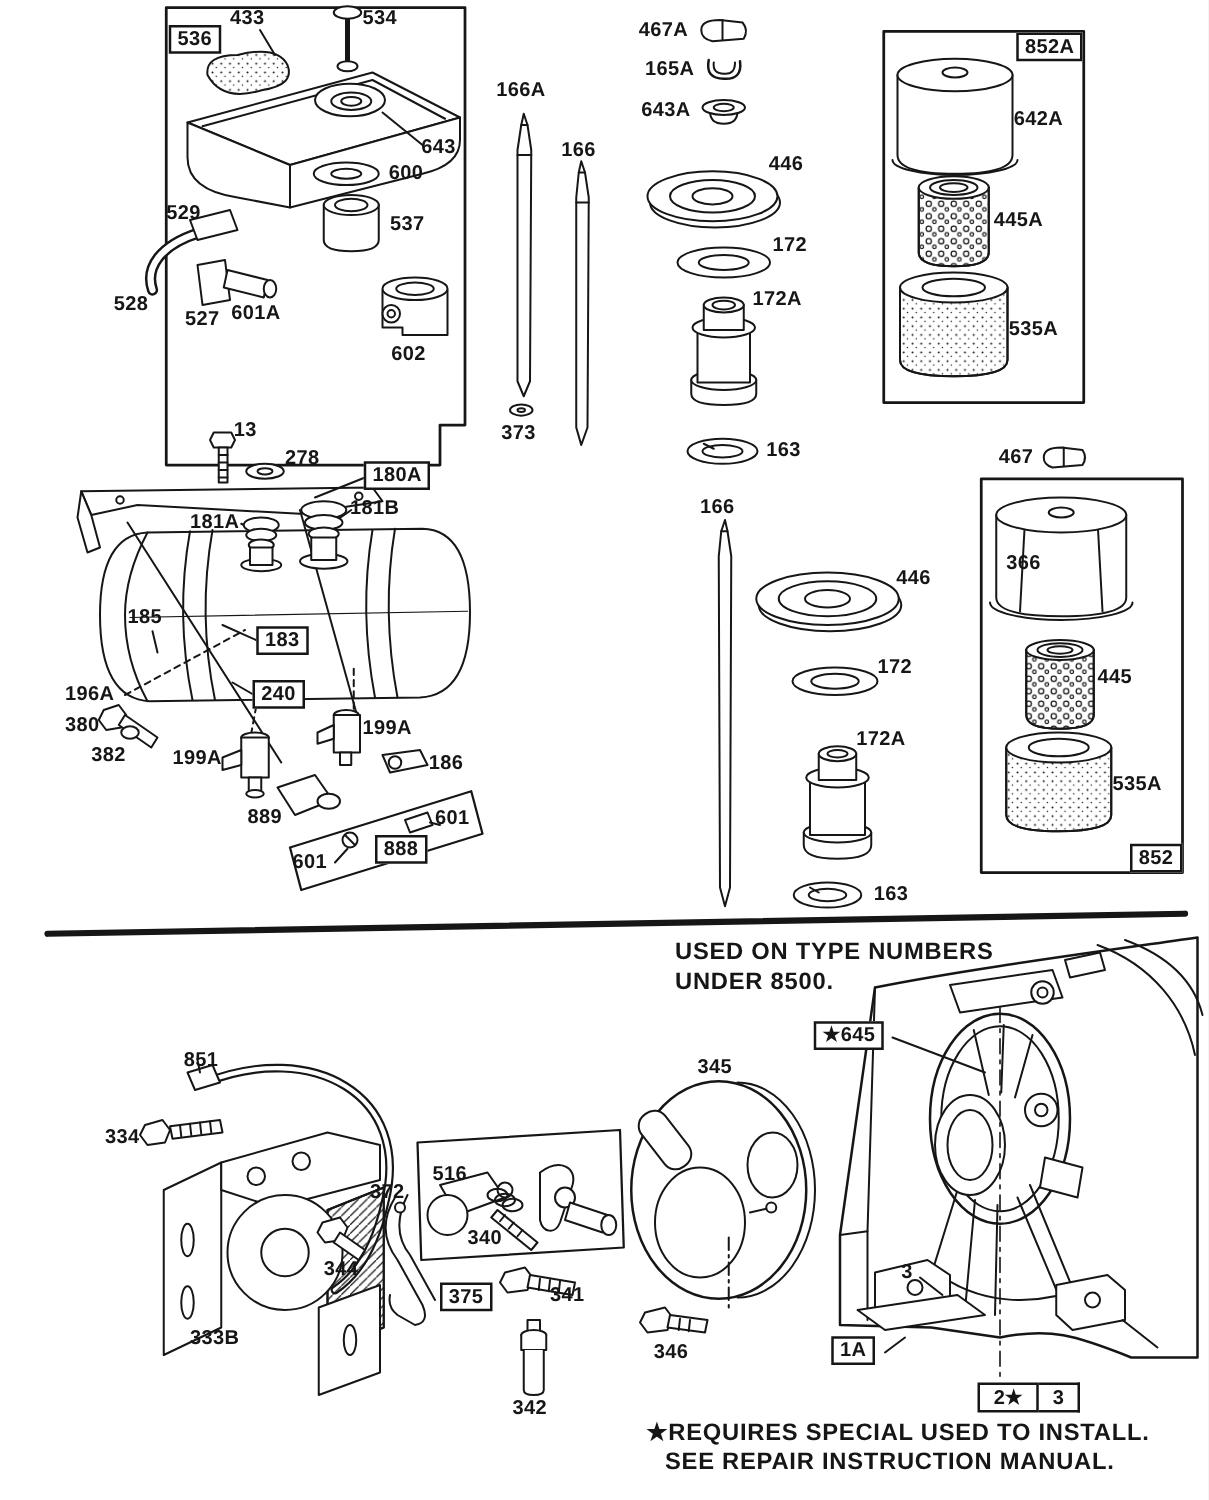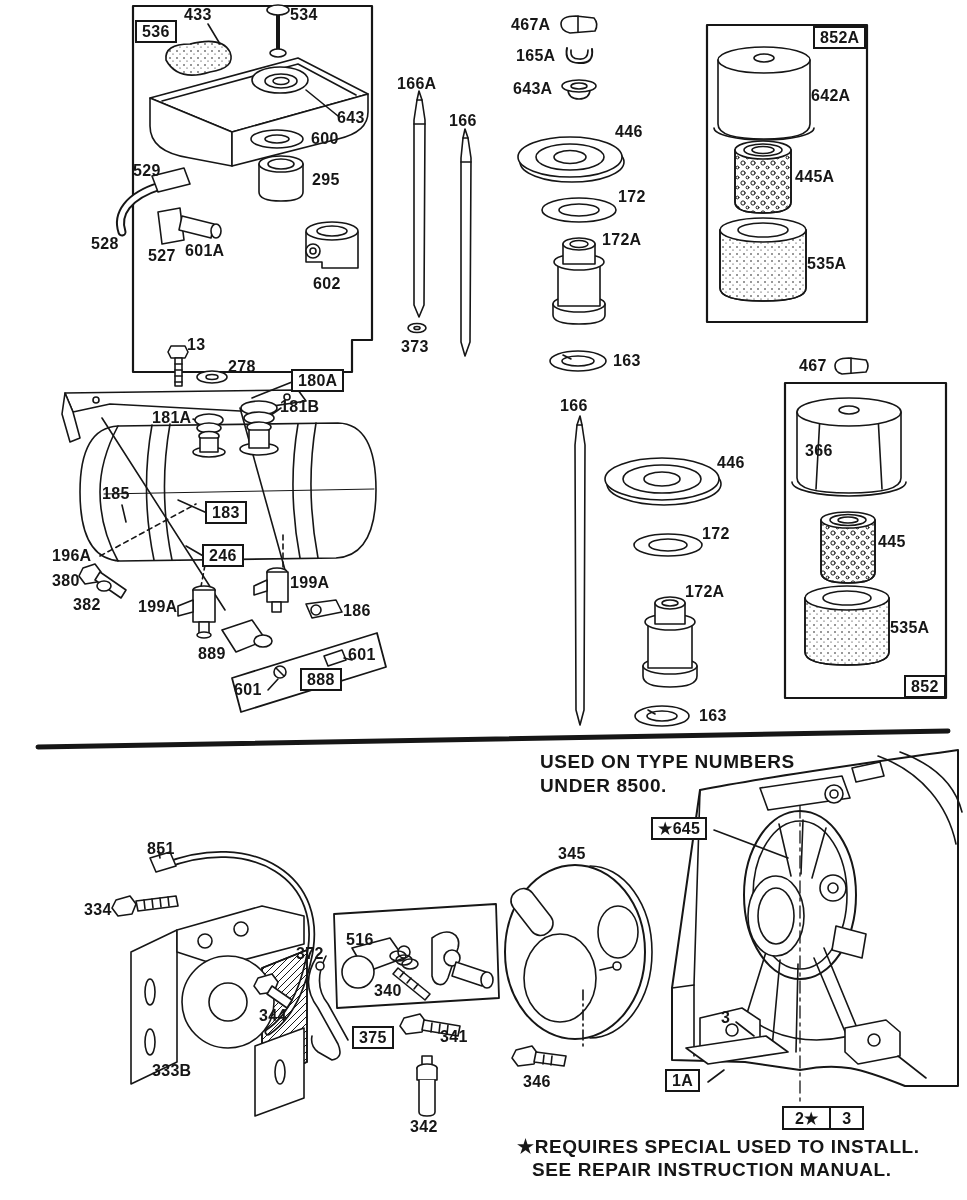--- a/index.html
+++ b/index.html
@@ -370,28 +370,28 @@
 </g>
 </svg>
 
 <div>
 
   <div class="lbl boxed" style="left:135px;top:20px">536</div>
   <div class="lbl" style="left:184px;top:6px">433</div>
   <div class="lbl" style="left:290px;top:6px">534</div>
   <div class="lbl" style="left:337px;top:109px">643</div>
   <div class="lbl" style="left:311px;top:130px">600</div>
-  <div class="lbl" style="left:312px;top:171px">295</div>
+  <div class="lbl" style="left:312px;top:171px">537</div>
   <div class="lbl" style="left:133px;top:162px">529</div>
   <div class="lbl" style="left:91px;top:235px">528</div>
   <div class="lbl" style="left:148px;top:247px">527</div>
   <div class="lbl" style="left:185px;top:242px">601A</div>
   <div class="lbl" style="left:313px;top:275px">602</div>
 
-  <div class="lbl" style="left:397px;top:75px">166A</div>
+  <div class="lbl" style="left:397px;top:64px">166A</div>
   <div class="lbl" style="left:401px;top:338px">373</div>
   <div class="lbl" style="left:449px;top:112px">166</div>
 
   <div class="lbl" style="left:511px;top:16px">467A</div>
   <div class="lbl" style="left:516px;top:47px">165A</div>
   <div class="lbl" style="left:513px;top:80px">643A</div>
 
   <div class="lbl" style="left:615px;top:123px">446</div>
   <div class="lbl" style="left:618px;top:188px">172</div>
   <div class="lbl" style="left:602px;top:231px">172A</div>
@@ -402,21 +402,21 @@
   <div class="lbl" style="left:795px;top:168px">445A</div>
   <div class="lbl" style="left:807px;top:255px">535A</div>
 
   <div class="lbl" style="left:187px;top:336px">13</div>
   <div class="lbl" style="left:228px;top:358px">278</div>
   <div class="lbl boxed" style="left:291px;top:369px">180A</div>
   <div class="lbl" style="left:152px;top:409px">181A</div>
   <div class="lbl" style="left:280px;top:398px">181B</div>
   <div class="lbl" style="left:102px;top:485px">185</div>
   <div class="lbl boxed" style="left:205px;top:501px">183</div>
-  <div class="lbl boxed" style="left:202px;top:544px">246</div>
+  <div class="lbl boxed" style="left:202px;top:544px">240</div>
   <div class="lbl" style="left:52px;top:547px">196A</div>
   <div class="lbl" style="left:52px;top:572px">380</div>
   <div class="lbl big" style="left:73px;top:596px">382</div>
   <div class="lbl" style="left:138px;top:598px">199A</div>
   <div class="lbl" style="left:290px;top:574px">199A</div>
   <div class="lbl" style="left:343px;top:602px">186</div>
   <div class="lbl" style="left:198px;top:645px">889</div>
   <div class="lbl" style="left:234px;top:681px">601</div>
   <div class="lbl boxed" style="left:300px;top:668px">888</div>
   <div class="lbl" style="left:348px;top:646px">601</div>

